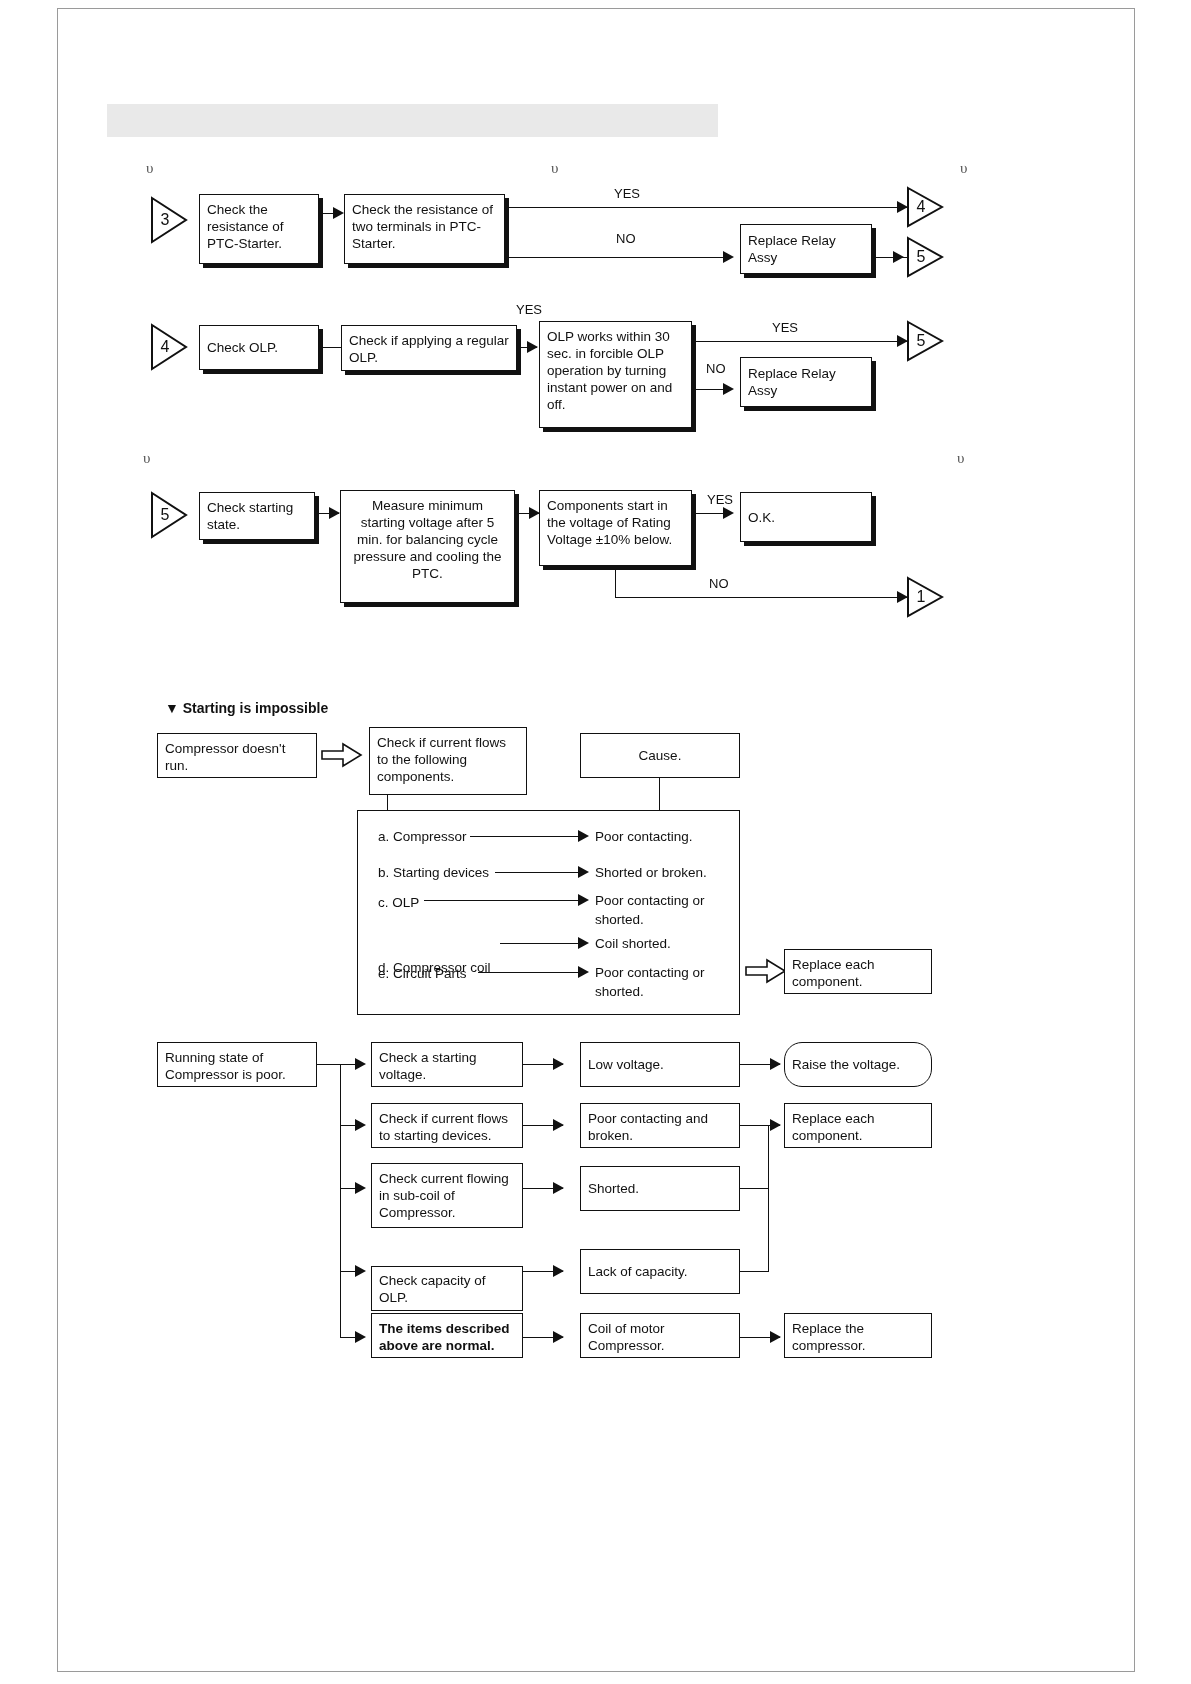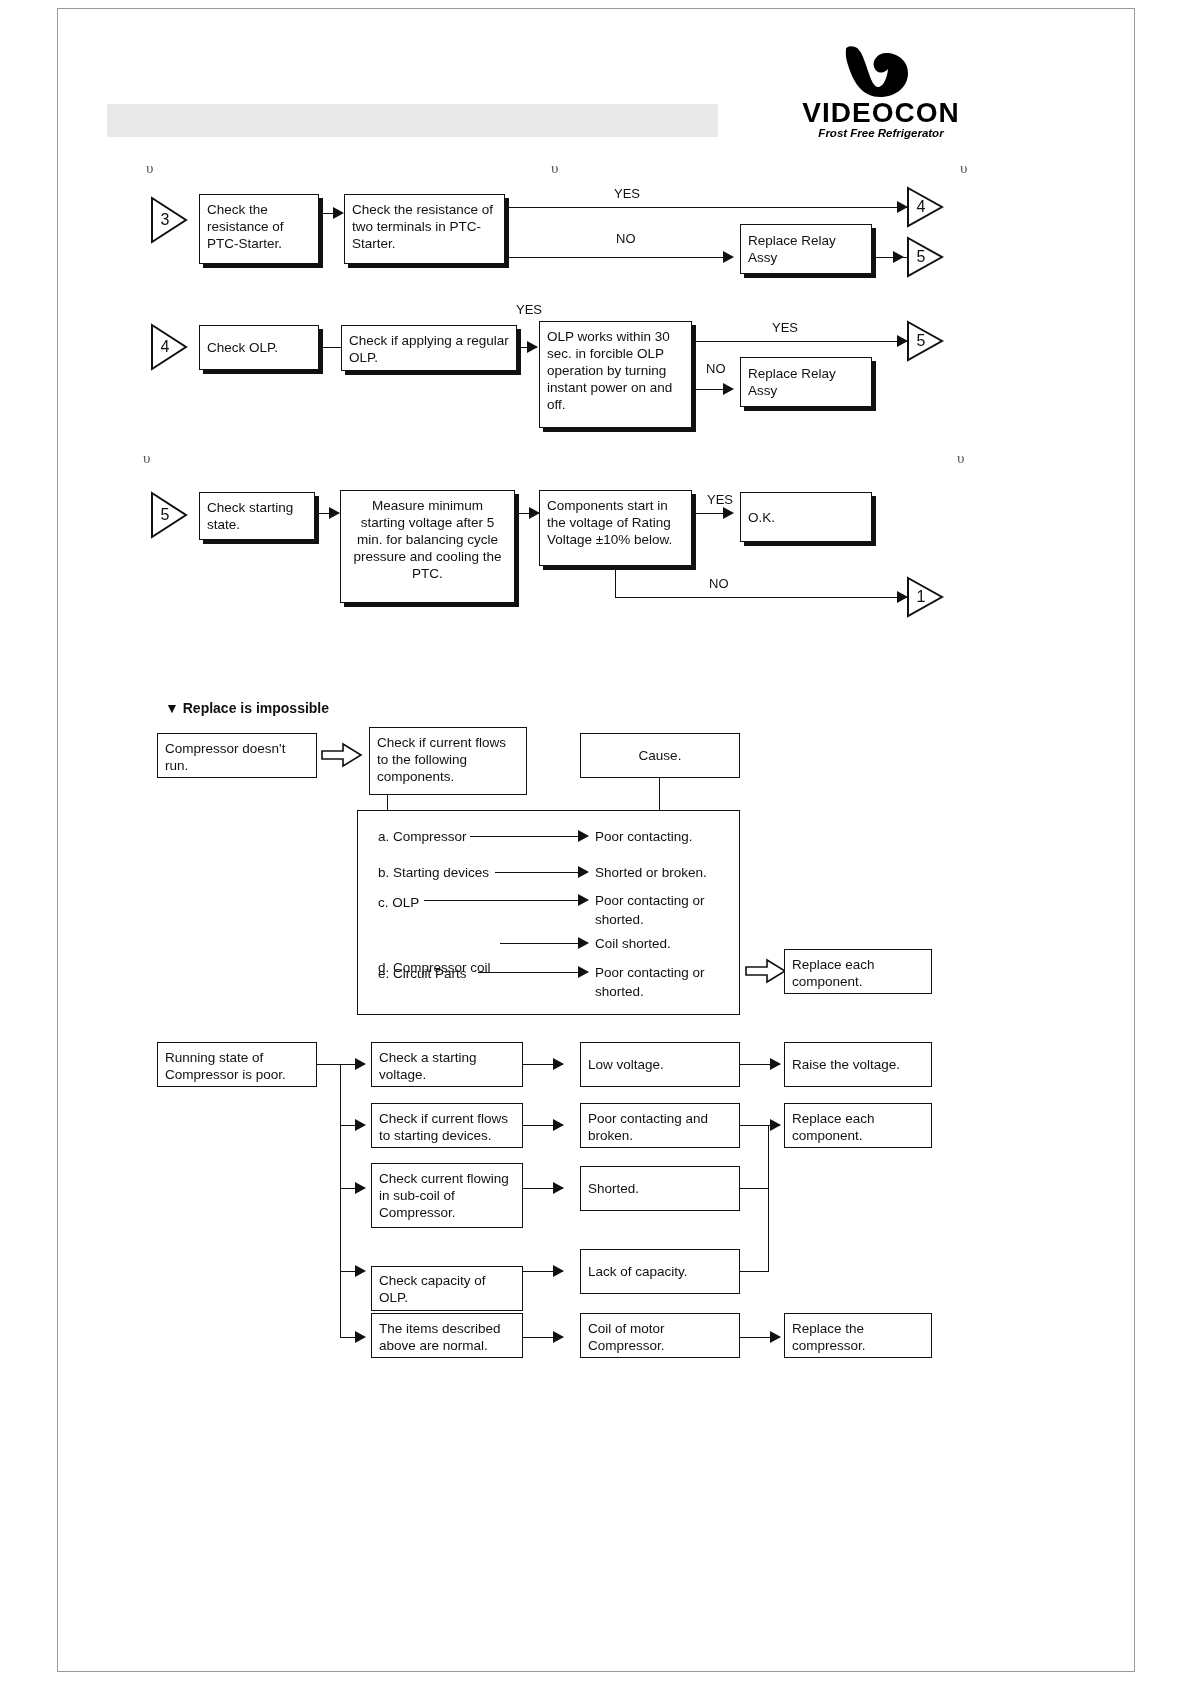--- a/index.html
+++ b/index.html
@@ -30,29 +30,20 @@
   .sect{position:absolute;font-size:14px;font-weight:bold;}
 </style>
 </head>
 <body>
 
 <div id="page">
   <div class="sheet"></div>
 
   <div class="hdrbar"></div>
 
-  <div class="logo">
-    <div class="mark">
-      <svg viewBox="0 0 80 52" width="80" height="52">
-        <path d="M8 4 C8 2 12 0 17 2 C23 4 26 14 30 26 C33 35 36 42 40 42 C45 42 49 34 50 24 C44 30 38 28 36 22 C34 15 40 8 48 8 C60 8 70 16 70 28 C70 42 58 52 42 52 C26 52 16 40 10 20 C7 11 8 6 8 4 Z" fill="#000"></path>
-      </svg>
-    </div>
-    <div class="brand">VIDEOCON</div>
-    <div class="tag">Frost Free Refrigerator</div>
-  </div>
 
   <div class="tick" style="left:146px;top:160px;">υ</div>
   <div class="tick" style="left:551px;top:160px;">υ</div>
   <div class="tick" style="left:960px;top:160px;">υ</div>
   <div class="tick" style="left:143px;top:450px;">υ</div>
   <div class="tick" style="left:957px;top:450px;">υ</div>
 
   <div class="tri" style="left:150px;top:196px;width:38px;height:48px;">
     <svg width="38" height="48">
         <polygon points="2,2 36,24 2,46" fill="#fff" stroke="#111" stroke-width="2"></polygon>
@@ -140,21 +131,21 @@
   <div class="lbl" style="left:709px;top:576px;">NO</div>
   <div class="hline" style="left:615px;top:597px;width:298px;"></div>
   <div class="arrowR" style="left:897px;top:591px;"></div>
   <div class="tri" style="left:906px;top:576px;width:38px;height:42px;">
     <svg width="38" height="42">
         <polygon points="2,2 36,21 2,40" fill="#fff" stroke="#111" stroke-width="2"></polygon>
       </svg>
     <span class="num">1</span>
   </div>
 
-  <div class="sect" style="left:165px;top:700px;">▼ Replace is impossible</div>
+  <div class="sect" style="left:165px;top:700px;">▼ Starting is impossible</div>
 
   <div class="box" style="left:157px;top:733px;width:160px;height:45px;">Compressor doesn't run.</div>
   <div class="blockarrow" style="left:321px;top:742px;">
     <svg width="42" height="26">
         <polygon points="1,9 22,9 22,2 40,13 22,24 22,17 1,17" fill="#fff" stroke="#111" stroke-width="1.6"></polygon>
       </svg>
   </div>
   <div class="box" style="left:369px;top:727px;width:158px;height:68px;">Check if current flows to the following components.</div>
   <div class="box mid" style="left:580px;top:733px;width:160px;height:45px;justify-content:center;">Cause.</div>
 
@@ -200,21 +191,21 @@
   <div class="hline" style="left:317px;top:1064px;width:24px;"></div>
 
   <div class="hline" style="left:340px;top:1064px;width:24px;"></div>
   <div class="arrowR" style="left:355px;top:1058px;"></div>
   <div class="box" style="left:371px;top:1042px;width:152px;height:45px;">Check a starting voltage.</div>
   <div class="hline" style="left:523px;top:1064px;width:40px;"></div>
   <div class="arrowR" style="left:553px;top:1058px;"></div>
   <div class="box mid" style="left:580px;top:1042px;width:160px;height:45px;">Low voltage.</div>
   <div class="hline" style="left:740px;top:1064px;width:40px;"></div>
   <div class="arrowR" style="left:770px;top:1058px;"></div>
-  <div class="box mid" style="left:784px;top:1042px;width:148px;height:45px;">Raise the voltage.</div>
+  <div class="box mid" style="left:784px;top:1042px;width:148px;height:45px;border-radius:18px;">Raise the voltage.</div>
 
   <div class="hline" style="left:340px;top:1125px;width:24px;"></div>
   <div class="arrowR" style="left:355px;top:1119px;"></div>
   <div class="box" style="left:371px;top:1103px;width:152px;height:45px;">Check if current flows to starting devices.</div>
   <div class="hline" style="left:523px;top:1125px;width:40px;"></div>
   <div class="arrowR" style="left:553px;top:1119px;"></div>
   <div class="box" style="left:580px;top:1103px;width:160px;height:45px;">Poor contacting and broken.</div>
   <div class="hline" style="left:740px;top:1125px;width:40px;"></div>
   <div class="arrowR" style="left:770px;top:1119px;"></div>
   <div class="box" style="left:784px;top:1103px;width:148px;height:45px;">Replace each component.</div>
@@ -231,20 +222,20 @@
   <div class="hline" style="left:340px;top:1271px;width:24px;"></div>
   <div class="arrowR" style="left:355px;top:1265px;"></div>
   <div class="box mid" style="left:371px;top:1266px;width:152px;height:45px;">Check capacity of OLP.</div>
   <div class="hline" style="left:523px;top:1271px;width:40px;"></div>
   <div class="arrowR" style="left:553px;top:1265px;"></div>
   <div class="box mid" style="left:580px;top:1249px;width:160px;height:45px;">Lack of capacity.</div>
   <div class="hline" style="left:740px;top:1271px;width:29px;"></div>
 
   <div class="hline" style="left:340px;top:1337px;width:24px;"></div>
   <div class="arrowR" style="left:355px;top:1331px;"></div>
-  <div class="box" style="left:371px;top:1313px;width:152px;height:45px;">The items described above are normal.</div>
+  <div class="box" style="left:371px;top:1313px;width:152px;height:45px;font-weight:bold;">The items described above are normal.</div>
   <div class="hline" style="left:523px;top:1337px;width:40px;"></div>
   <div class="arrowR" style="left:553px;top:1331px;"></div>
   <div class="box" style="left:580px;top:1313px;width:160px;height:45px;">Coil of motor Compressor.</div>
   <div class="hline" style="left:740px;top:1337px;width:40px;"></div>
   <div class="arrowR" style="left:770px;top:1331px;"></div>
   <div class="box" style="left:784px;top:1313px;width:148px;height:45px;">Replace the compressor.</div>
 </div>
 
 </body></html>

